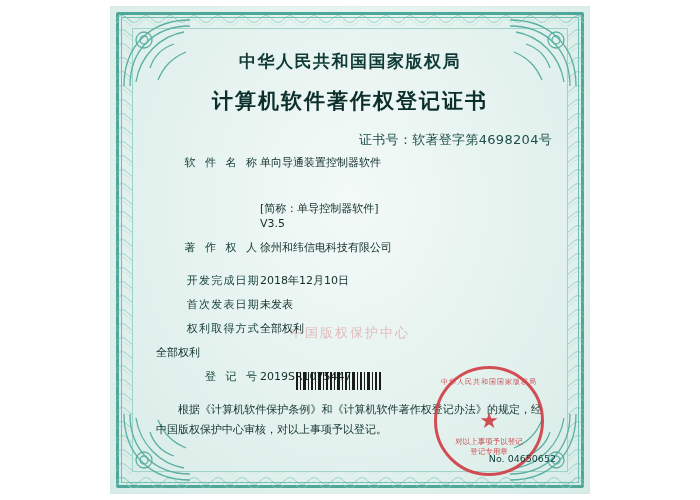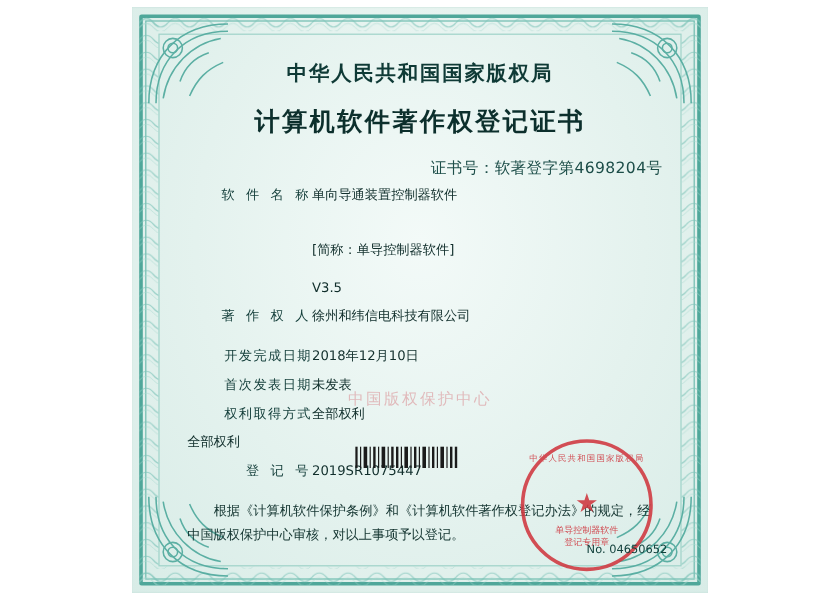--- a/index.html
+++ b/index.html
@@ -126,21 +126,21 @@
     text-align: right;
   }
   .field-label.tight { letter-spacing: 1.2px; }
   .field-value {
     flex: 1;
     color: #102e2b;
     font-size: 11px;
     line-height: 15px;
   }
   .field-value .line2 { display: block; margin-top: 31px; }
-  .field-value .line3 { display: block; margin-top: 16px; }
+  .field-value .line3 { display: block; }
 
   .spacer-lg { height: 9px; }
 
   .paragraph {
     margin-top: 16px;
     padding: 0 14px 0 12px;
     font-size: 11px;
     line-height: 20px;
     color: #12332f;
     text-align: justify;
@@ -361,21 +361,21 @@
       <rect x="76" y="0" width="1" height="18"></rect>
       <rect x="79" y="0" width="2" height="18"></rect>
       <rect x="83" y="0" width="2" height="18"></rect>
     </g>
   </svg>
 
   <div class="seal">
     <div class="seal-arc-top">中华人民共和国国家版权局</div>
     <div class="star">★</div>
     <div class="seal-center-text">
-      <div>单导控制器软件</div>
+      <div>对以上事项予以登记</div>
       <div>登记专用章</div>
     </div>
   </div>
 
   <div class="footer">
     <div>No. 04650652</div>
   </div>
 
 </div>
 

